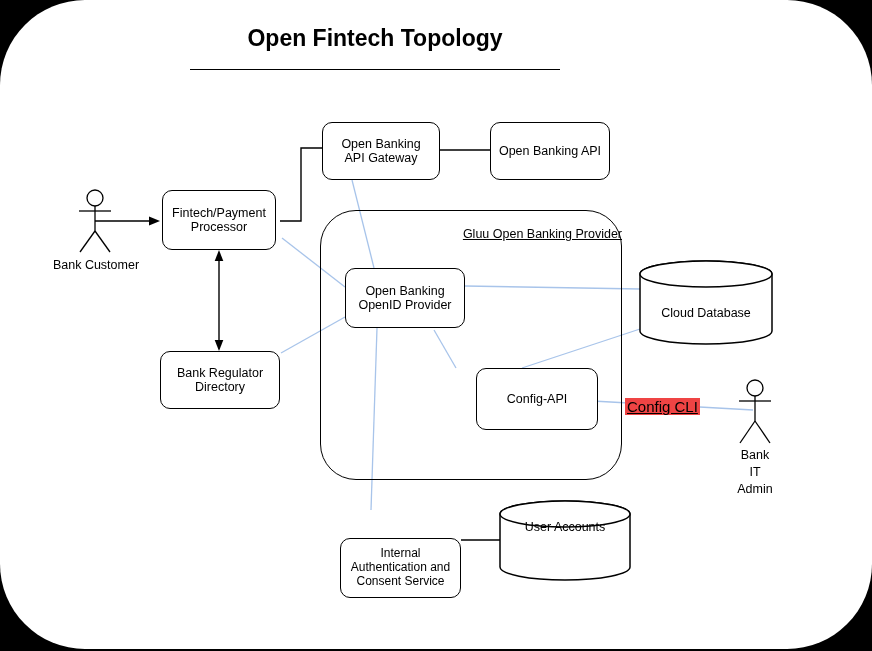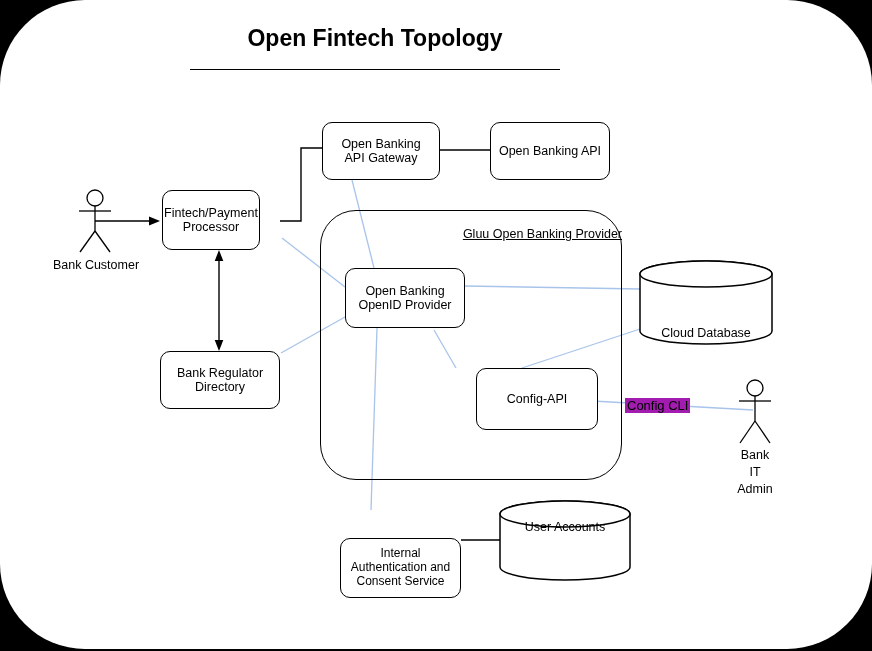--- a/index.html
+++ b/index.html
@@ -34,22 +34,22 @@
   }
   .container-label{
     position:absolute;left:320px;top:227px;width:302px;
     text-align:right;font-size:12.5px;color:#000;text-decoration:underline;
   }
   .shape-label{
     position:absolute;text-align:center;font-size:12.5px;color:#000;line-height:1.3;
     white-space:pre-line;
   }
   .edge-label{
-    position:absolute;left:625px;top:398px;background:#a21caf;padding:0 2px;
-    font-size:13px;color:#000;
+    position:absolute;left:625px;top:398px;background:#ef4444;padding:0 2px;
+    font-size:15px;color:#000;text-decoration:underline;
   }
 </style>
 </head>
 <body>
 
 <div class="canvas"></div>
 
 <svg class="layer" width="872" height="651" viewBox="0 0 872 651">
 
   <g stroke="#a8c4ea" stroke-width="1.3" fill="none">
@@ -104,32 +104,32 @@
 
 <div class="container-box"></div>
 <div class="container-label">Gluu Open Banking Provider</div>
 
 <div class="title">Open Fintech Topology</div>
 <div class="title-underline"></div>
 
 <div class="node" style="left:322px;top:122px;width:118px;height:58px;">Open Banking
 API Gateway</div>
 <div class="node" style="left:490px;top:122px;width:120px;height:58px;">Open Banking API</div>
-<div class="node" style="left:162px;top:190px;width:98px;height:60px;text-align:center;">Fintech/Payment
+<div class="node" style="left:162px;top:190px;width:114px;height:60px;text-align:center;">Fintech/Payment
 Processor</div>
 <div class="node" style="left:160px;top:351px;width:120px;height:58px;">Bank Regulator
 Directory</div>
 <div class="node" style="left:345px;top:268px;width:120px;height:60px;">Open Banking
 OpenID Provider</div>
 <div class="node" style="left:430px;top:368px;width:122px;height:62px;margin-left:46px;">Config-API</div>
 <div class="node" style="left:340px;top:538px;width:121px;height:60px;font-size:12px;">Internal
 Authentication and
 Consent Service</div>
 
-<div class="shape-label" style="left:646px;top:305px;width:120px;margin-top:20px;">Cloud Database</div>
+<div class="shape-label" style="left:646px;top:305px;width:120px;">Cloud Database</div>
 <div class="shape-label" style="left:505px;top:519px;width:120px;">User Accounts</div>
 
 <div class="shape-label" style="left:46px;top:257px;width:100px;text-align:center;">Bank Customer</div>
 <div class="shape-label" style="left:725px;top:447px;width:60px;line-height:1.35;">Bank
 IT
 Admin</div>
 
 <div class="edge-label">Config CLI</div>
 
 </body></html>

